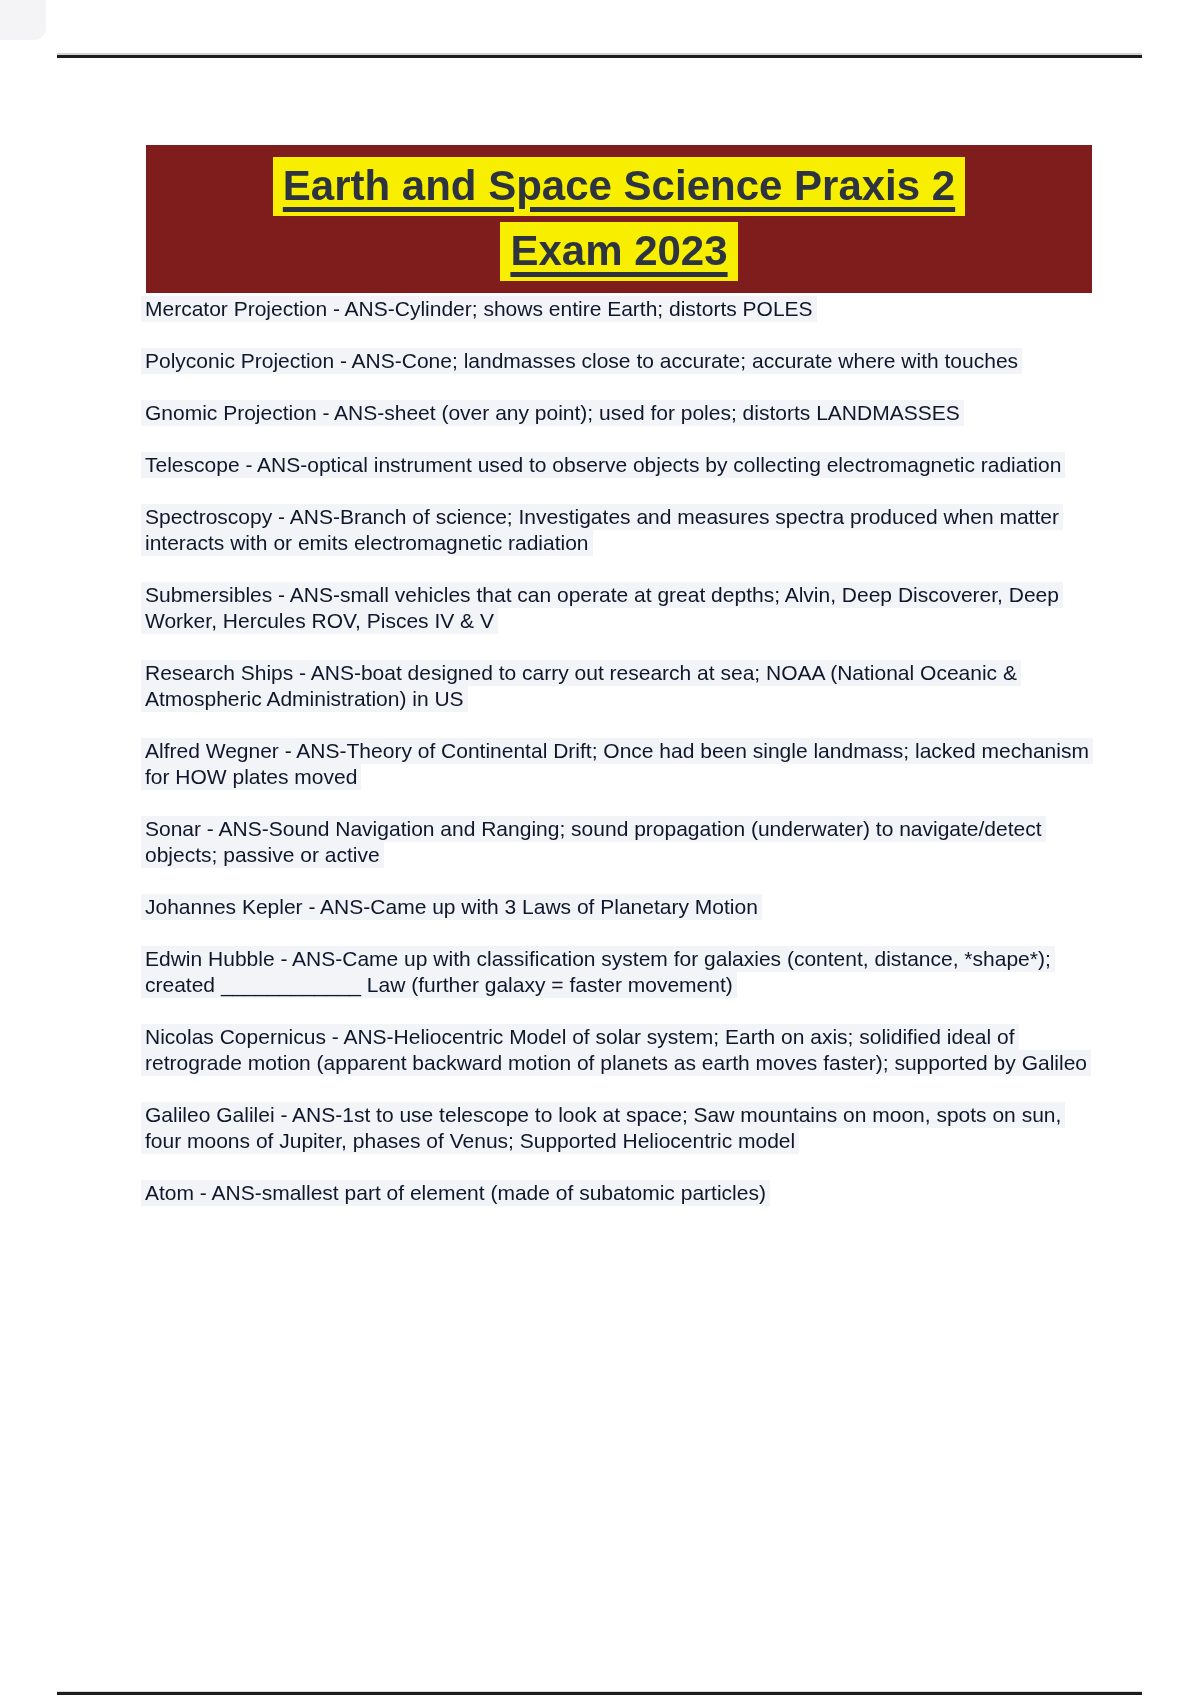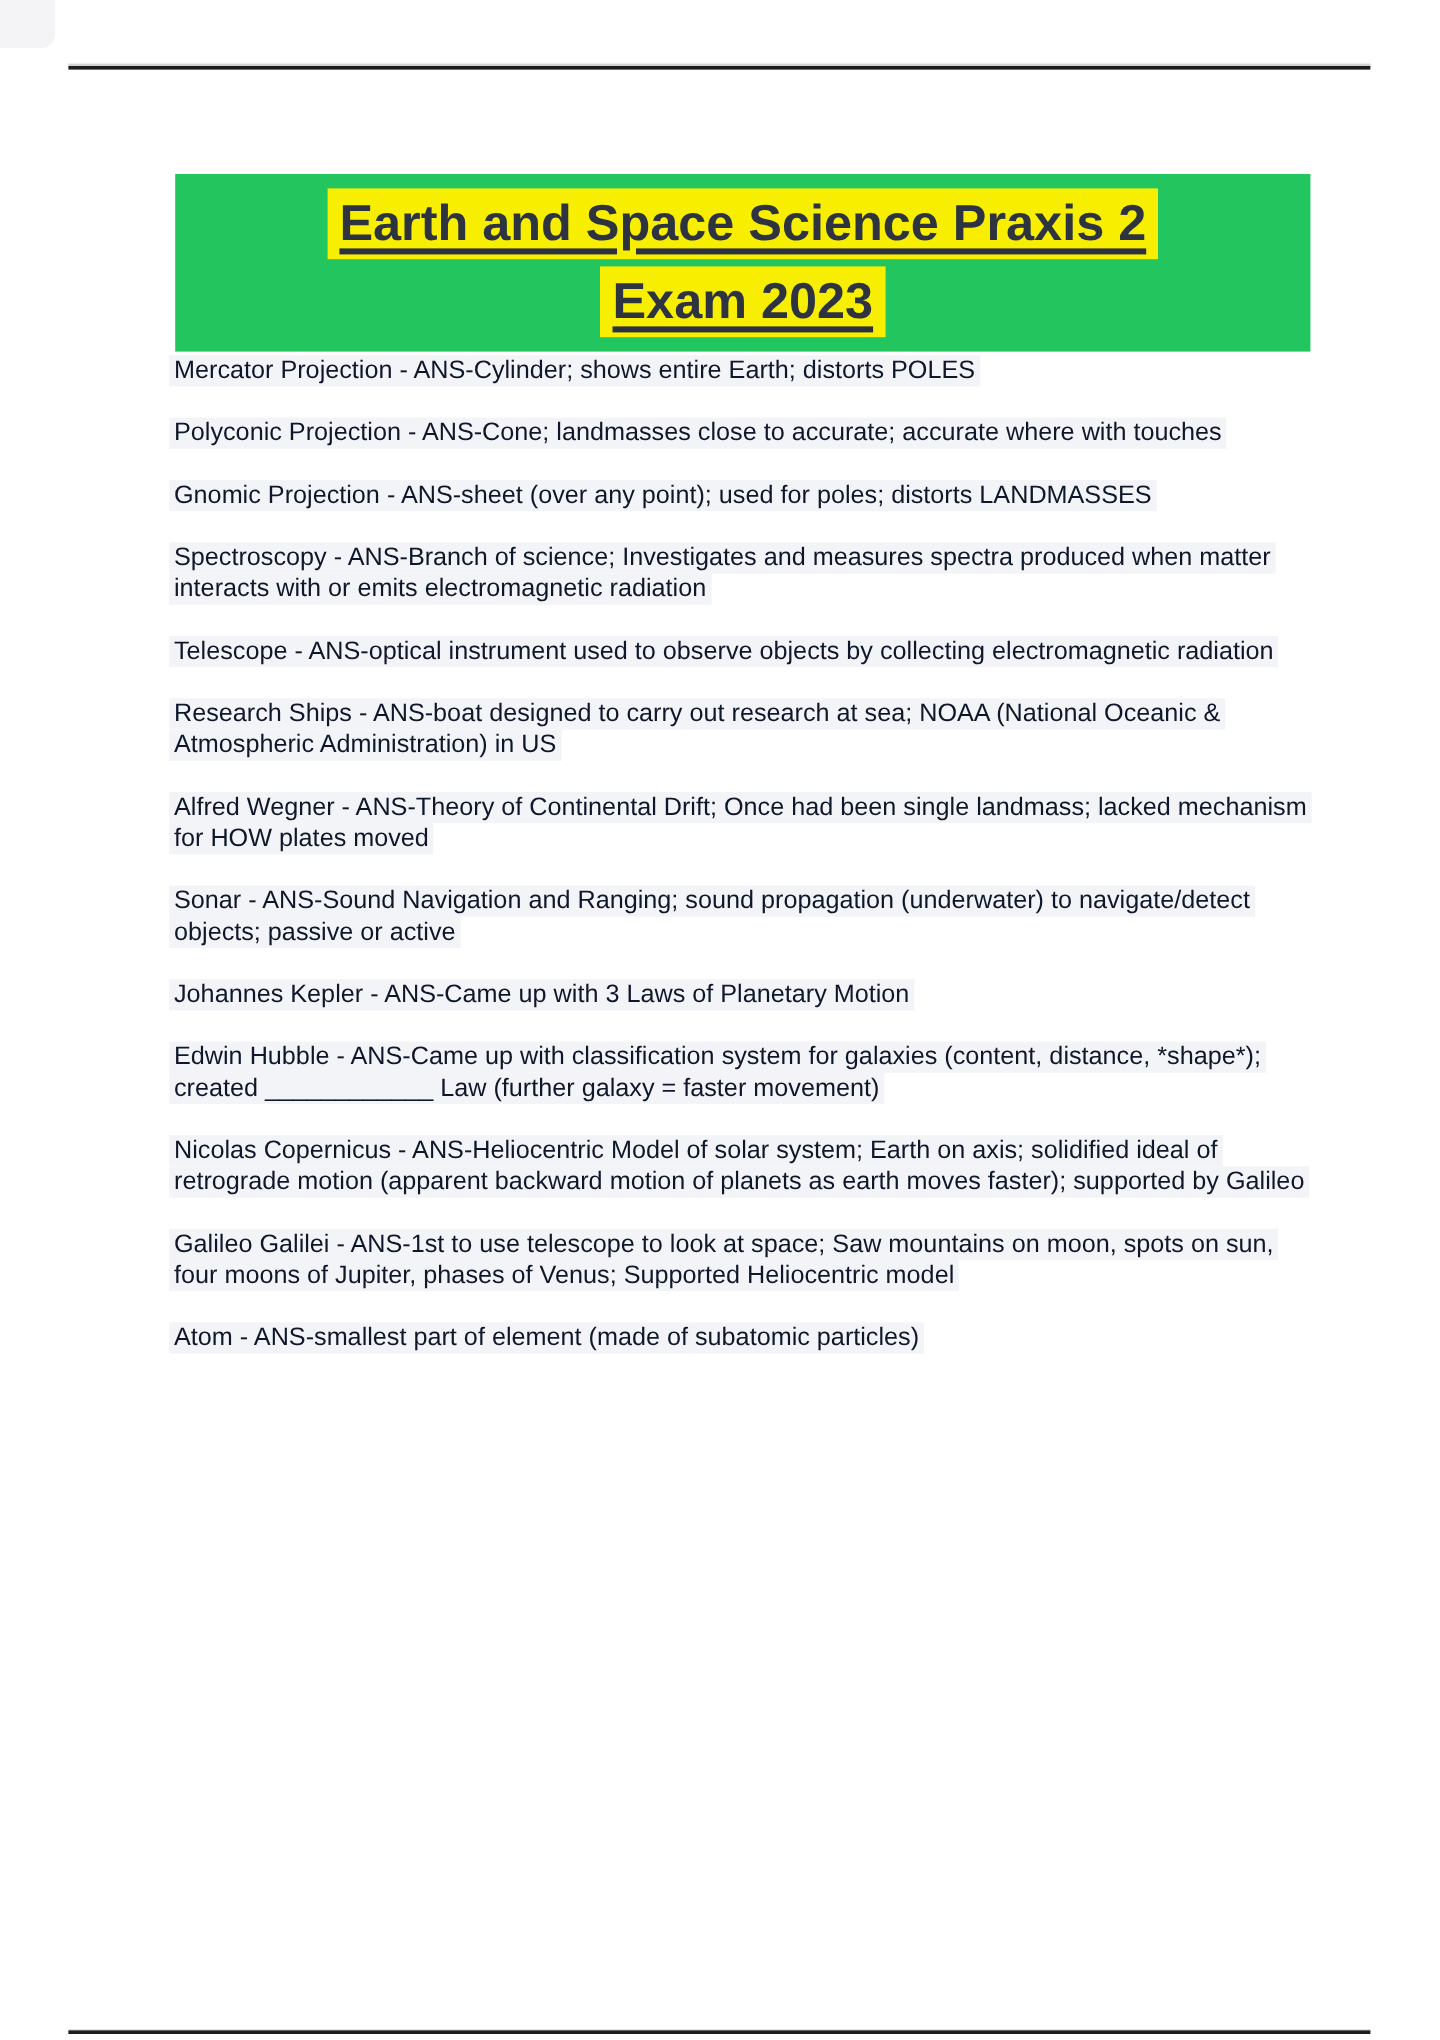--- a/index.html
+++ b/index.html
@@ -38,21 +38,21 @@
   .rule-bottom {
     top: 1692px;
     box-shadow: 0 -1px 0 rgba(160,160,165,0.4);
   }
   .title-box {
     position: absolute;
     left: 146px;
     top: 145px;
     width: 946px;
     height: 148px;
-    background: #22c55e;
+    background: #7f1d1d;
     text-align: center;
   }
   .title-box h1 {
     margin: 0;
     padding-top: 8px;
     font-size: 42px;
     line-height: 65px;
     font-weight: bold;
     color: #2d3440;
   }
@@ -95,22 +95,23 @@
   <div class="rule rule-top"></div>
 
   <header class="title-box">
     <h1><span class="hl-yellow">Earth and Space Science Praxis 2</span><br><span class="hl-yellow">Exam 2023</span></h1>
   </header>
 
   <main class="qa-list">
       <p class="qa"><span class="hl-soft">Mercator Projection - ANS-Cylinder; shows entire Earth; distorts POLES</span></p>
       <p class="qa"><span class="hl-soft">Polyconic Projection - ANS-Cone; landmasses close to accurate; accurate where with touches</span></p>
       <p class="qa"><span class="hl-soft">Gnomic Projection - ANS-sheet (over any point); used for poles; distorts LANDMASSES</span></p>
+      <p class="qa"><span class="hl-soft">Telescope - ANS-optical instrument used to observe objects by collecting electromagnetic radiation</span></p>
       <p class="qa"><span class="hl-soft">Spectroscopy - ANS-Branch of science; Investigates and measures spectra produced when matter interacts with or emits electromagnetic radiation</span></p>
-      <p class="qa"><span class="hl-soft">Telescope - ANS-optical instrument used to observe objects by collecting electromagnetic radiation</span></p>
+      <p class="qa"><span class="hl-soft">Submersibles - ANS-small vehicles that can operate at great depths; Alvin, Deep Discoverer, Deep Worker, Hercules ROV, Pisces IV &amp; V</span></p>
       <p class="qa"><span class="hl-soft">Research Ships - ANS-boat designed to carry out research at sea; NOAA (National Oceanic &amp; Atmospheric Administration) in US</span></p>
       <p class="qa"><span class="hl-soft">Alfred Wegner - ANS-Theory of Continental Drift; Once had been single landmass; lacked mechanism for HOW plates moved</span></p>
       <p class="qa"><span class="hl-soft">Sonar - ANS-Sound Navigation and Ranging; sound propagation (underwater) to navigate/detect objects; passive or active</span></p>
       <p class="qa"><span class="hl-soft">Johannes Kepler - ANS-Came up with 3 Laws of Planetary Motion</span></p>
       <p class="qa"><span class="hl-soft">Edwin Hubble - ANS-Came up with classification system for galaxies (content, distance, *shape*); created ____________ Law (further galaxy = faster movement)</span></p>
       <p class="qa"><span class="hl-soft">Nicolas Copernicus - ANS-Heliocentric Model of solar system; Earth on axis; solidified ideal of retrograde motion (apparent backward motion of planets as earth moves faster); supported by Galileo</span></p>
       <p class="qa"><span class="hl-soft">Galileo Galilei - ANS-1st to use telescope to look at space; Saw mountains on moon, spots on sun, four moons of Jupiter, phases of Venus; Supported Heliocentric model</span></p>
       <p class="qa"><span class="hl-soft">Atom - ANS-smallest part of element (made of subatomic particles)</span></p>
     </main>
 

